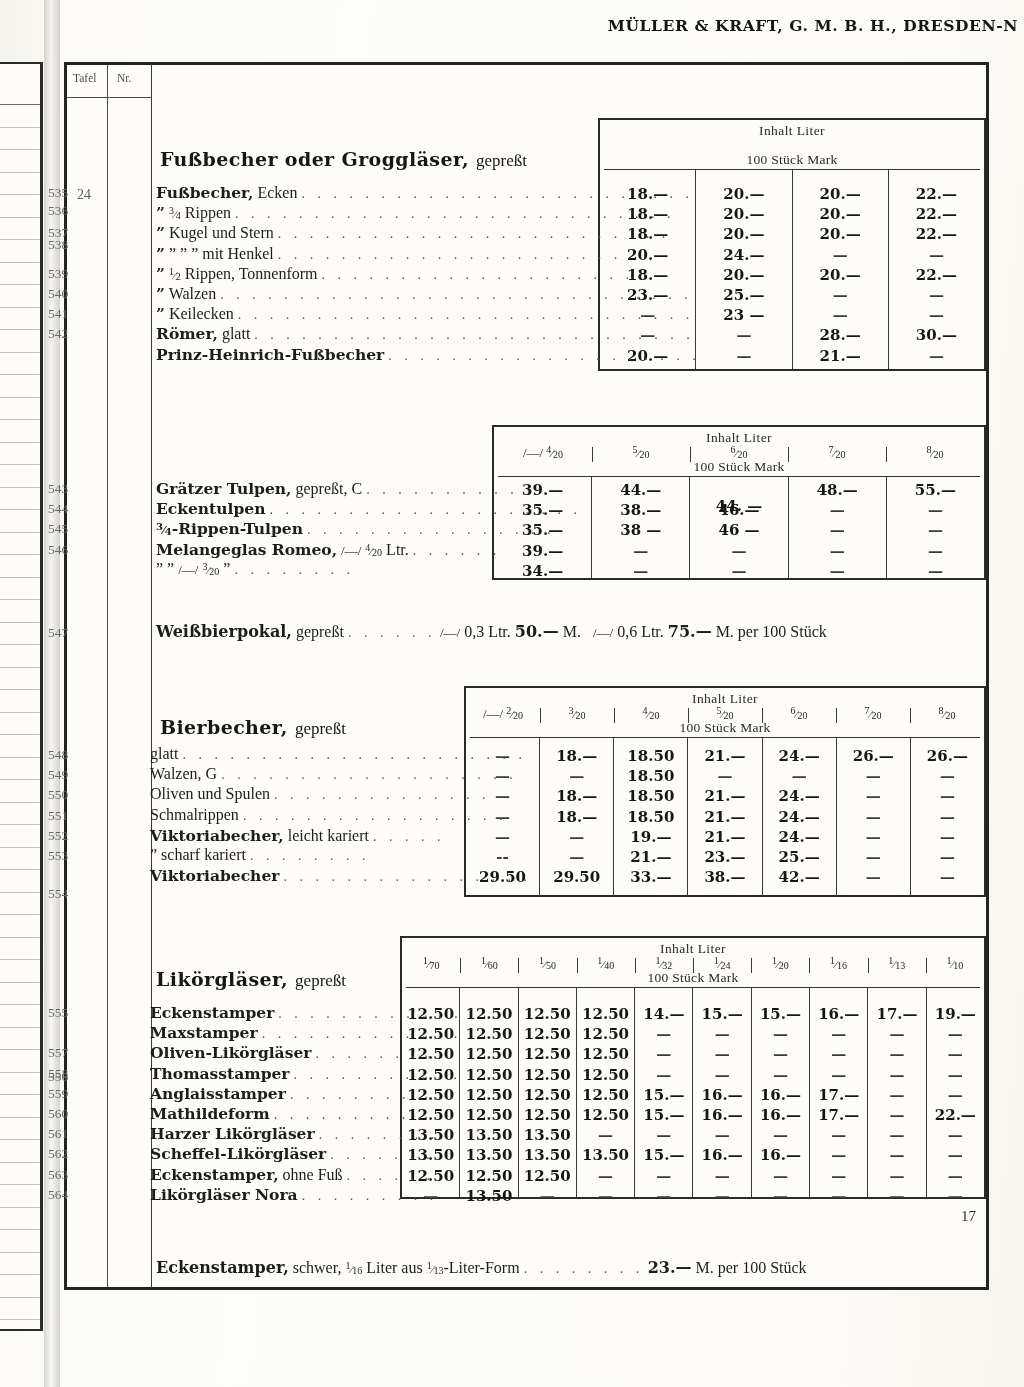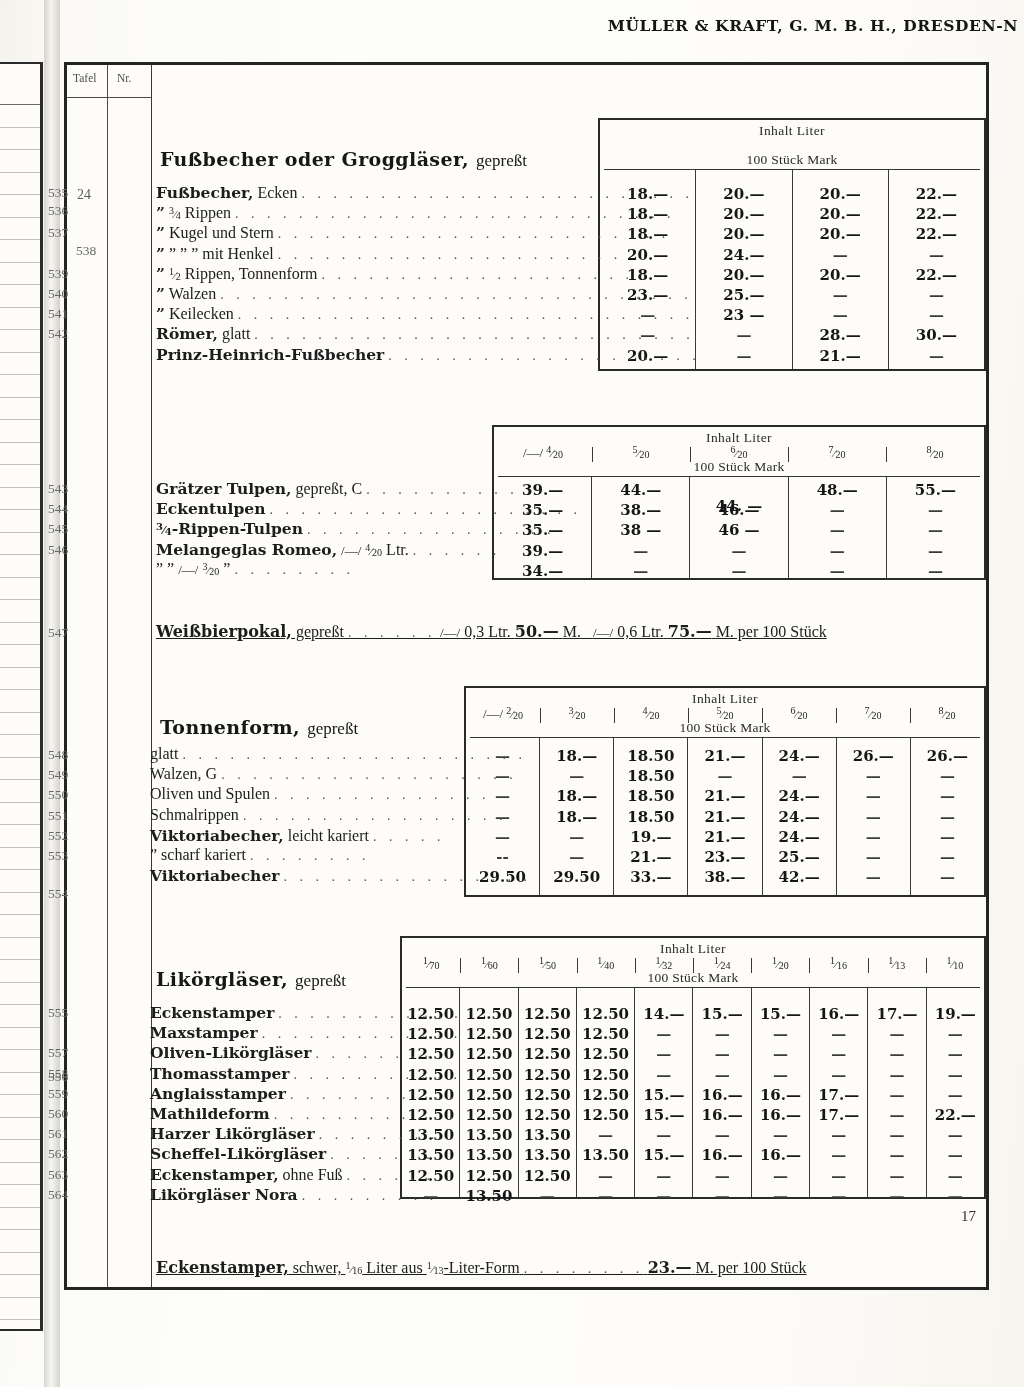--- a/index.html
+++ b/index.html
@@ -260,21 +260,20 @@
     color: #3a3a3a;
   }
 
   
   .noteline {
     position: absolute;
     left: 156px;
     font-size: 16px;
     white-space: nowrap;
     color: #1d1d1d;
-    text-decoration: underline;
   }
   .noteline b { font-family: "DejaVu Serif", serif; font-weight: bold; }
 </style>
 </head>
 <body>
 
 <div class="page-bg"></div>
 
 <div class="left-fragment">
   <div class="lf-top"></div>
@@ -399,21 +398,21 @@
           <div class="pcell dash" style="position: absolute; left: 0px; right: 0px; top: 176.6px;">—</div>
         </div>
       </div>
     </div>
     <div class="itemno" style="top: 185px;">535</div>
     <div class="desc" style="top: 183px; left: 156px;"><b>Fußbecher,</b> Ecken <span class="leader">. . . . . . . . . . . . . . . . . . . . . . . . . </span></div>
     <div class="itemno" style="top: 203px;">536</div>
     <div class="desc" style="top: 203.2px; left: 156px;"><b>”</b> <span class="frac"><sup>3</sup>⁄<sub>4</sub></span> Rippen <span class="leader">. . . . . . . . . . . . . . . . . . . . . . . . . . . . </span></div>
     <div class="itemno" style="top: 225.4px;">537</div>
     <div class="desc" style="top: 223.4px; left: 156px;"><b>”</b> Kugel und Stern <span class="leader">. . . . . . . . . . . . . . . . . . . . . . . . . </span></div>
-    <div class="itemno" style="top: 243px; margin-left: 28px;">538</div>
+    <div class="itemno" style="top: 237px;">538</div>
     <div class="desc" style="top: 243.6px; left: 156px;"><b>”</b> ”  ”  ”  mit Henkel <span class="leader">. . . . . . . . . . . . . . . . . . . . . . </span></div>
     <div class="itemno" style="top: 265.8px;">539</div>
     <div class="desc" style="top: 263.8px; left: 156px;"><b>”</b> <span class="frac"><sup>1</sup>⁄<sub>2</sub></span> Rippen, Tonnenform <span class="leader">. . . . . . . . . . . . . . . . . . . . </span></div>
     <div class="itemno" style="top: 286px;">540</div>
     <div class="desc" style="top: 284px; left: 156px;"><b>”</b> Walzen <span class="leader">. . . . . . . . . . . . . . . . . . . . . . . . . . . . . . </span></div>
     <div class="itemno" style="top: 306.2px;">541</div>
     <div class="desc" style="top: 304.2px; left: 156px;"><b>”</b> Keilecken <span class="leader">. . . . . . . . . . . . . . . . . . . . . . . . . . . . . </span></div>
     <div class="itemno" style="top: 326.4px;">542</div>
     <div class="desc" style="top: 324.4px; left: 156px;"><b>Römer,</b> glatt <span class="leader">. . . . . . . . . . . . . . . . . . . . . . . . . . . . </span></div>
     <div class="desc" style="top: 344.6px; left: 156px;"><b>Prinz-Heinrich-Fußbecher</b> <span class="leader">. . . . . . . . . . . . . . . . . . . . </span></div>
@@ -468,21 +467,21 @@
     </div>
     <div class="itemno" style="top: 481px;">543</div>
     <div class="desc" style="top: 479px; left: 156px;"><b>Grätzer Tulpen,</b> gepreßt, C <span class="leader">. . . . . . . . . . </span></div>
     <div class="itemno" style="top: 501.2px;">544</div>
     <div class="desc" style="top: 499.2px; left: 156px;"><b>Eckentulpen</b> <span class="leader">. . . . . . . . . . . . . . . . . . . . </span></div>
     <div class="itemno" style="top: 521.4px;">545</div>
     <div class="desc" style="top: 519.4px; left: 156px;"><b><span class="frac"><sup>3</sup>⁄<sub>4</sub></span>-Rippen-Tulpen</b> <span class="leader">. . . . . . . . . . . . . . . . </span></div>
     <div class="itemno" style="top: 541.6px;">546</div>
     <div class="desc" style="top: 539.6px; left: 156px;"><b>Melangeglas Romeo,</b> <span class="fslash">/—/</span> <span class="frac"><sup>4</sup>⁄<sub>20</sub></span> Ltr. <span class="leader">. . . . . . </span></div>
     <div class="desc" style="top: 559.8px; left: 156px;">”         ”       <span class="fslash">/—/</span> <span class="frac"><sup>3</sup>⁄<sub>20</sub></span>  ” <span class="leader">. . . . . . . . </span></div>
-    <div class="sec-title" style="top: 716px; left: 160px;"><span>Tonnenform,</span> <span class="light">gepreßt</span></div>
+    <div class="sec-title" style="top: 716px; left: 160px;"><span>Bierbecher,</span> <span class="light">gepreßt</span></div>
     <div class="ptable" style="left: 464px; top: 686px; width: 522px; height: 211px;">
       <div class="inhalt">Inhalt Liter</div>
       <div class="hdr-row">
         <div class="hdr-cell"><span class="fslash">/—/</span> <span class="frac"><sup>2</sup>⁄<sub>20</sub></span><span class="hdr-sep"></span></div>
         <div class="hdr-cell"><span class="frac"><sup>3</sup>⁄<sub>20</sub></span><span class="hdr-sep"></span></div>
         <div class="hdr-cell"><span class="frac"><sup>4</sup>⁄<sub>20</sub></span><span class="hdr-sep"></span></div>
         <div class="hdr-cell"><span class="frac"><sup>5</sup>⁄<sub>20</sub></span><span class="hdr-sep"></span></div>
         <div class="hdr-cell"><span class="frac"><sup>6</sup>⁄<sub>20</sub></span><span class="hdr-sep"></span></div>
         <div class="hdr-cell"><span class="frac"><sup>7</sup>⁄<sub>20</sub></span><span class="hdr-sep"></span></div>
         <div class="hdr-cell"><span class="frac"><sup>8</sup>⁄<sub>20</sub></span></div>

